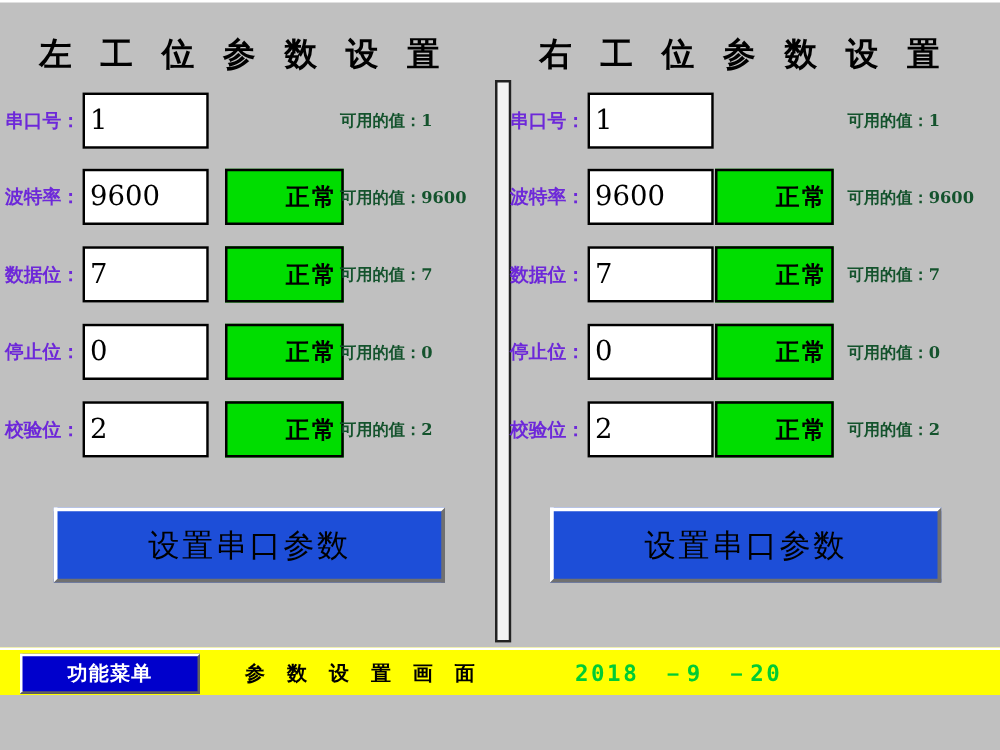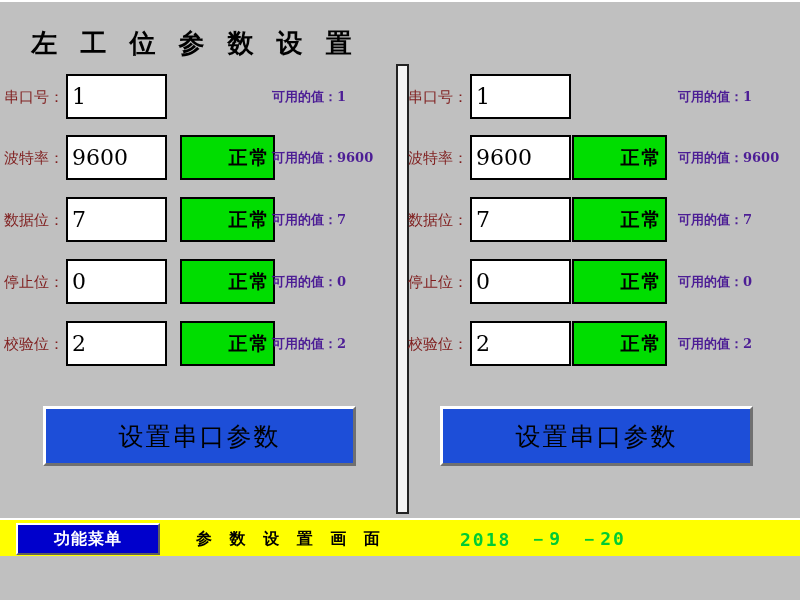--- a/index.html
+++ b/index.html
@@ -58,22 +58,22 @@
   .col-left  .form-row { left: 0px; }
   .col-right .form-row { left: 400px; }
 
   .row-label {
     position: absolute;
     left: 4px;
     top: 50%;
     transform: translateY(-50%);
     font-family: "DejaVu Sans", sans-serif;
     font-size: 15px;
-    font-weight: normal;
-    color: #7f1d1d;
+    font-weight: bold;
+    color: #6d28d9;
     white-space: nowrap;
   }
   .col-right .row-label { left: 8px; }
 
   .row-input {
     position: absolute;
     left: 66px;
     top: 0;
     width: 101px;
     height: 45px;
@@ -108,21 +108,21 @@
   }
   .col-right .status-chip { left: 172px; }
 
   .hint {
     position: absolute;
     top: 50%;
     transform: translateY(-50%);
     font-family: "DejaVu Sans", sans-serif;
     font-size: 13px;
     font-weight: bold;
-    color: #4c1d95;
+    color: #14532d;
     white-space: nowrap;
   }
   .hint .hint-val { font-family: "DejaVu Serif", serif; font-size: 13px; }
   .col-left  .hint { left: 272px; }
   .col-right .hint { left: 278px; }
 
   
   .action-btn {
     position: absolute;
     top: 404px;
@@ -212,20 +212,21 @@
   }
   #datetime .dt-seg { display: inline-block; }
 </style>
 </head>
 <body>
 
 <div id="screen">
 
   <div class="panel-title" id="title-left">左 工 位 参 数 设 置</div>
 
+  <div class="panel-title" id="title-right">右 工 位 参 数 设 置</div>
 
   <div id="divider"></div>
 
   <div class="col-left">
 
     <div class="form-row" style="top:72px;">
       <span class="row-label">串口号：</span>
       <input class="row-input" type="text" value="1" style="">
       <span class="hint"><span>可用的值：</span><span class="hint-val">1</span></span>
     </div>

